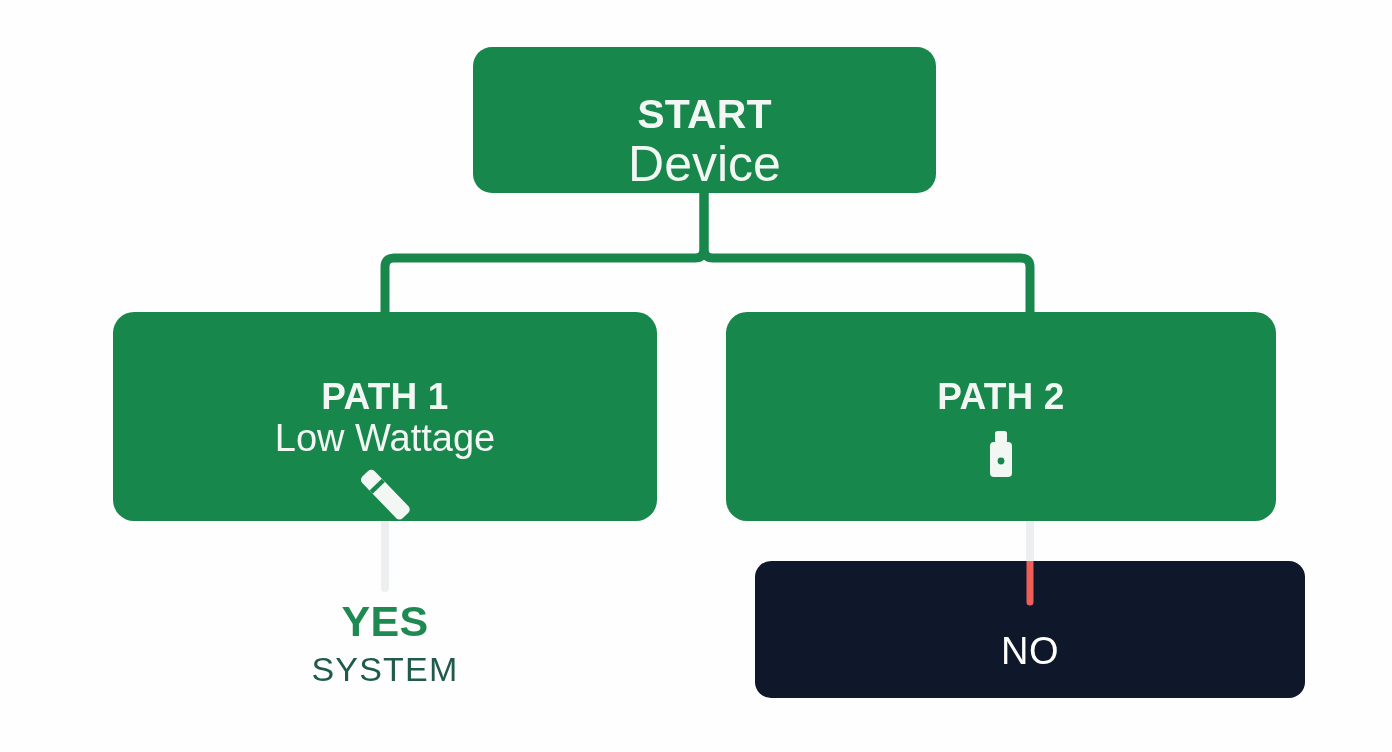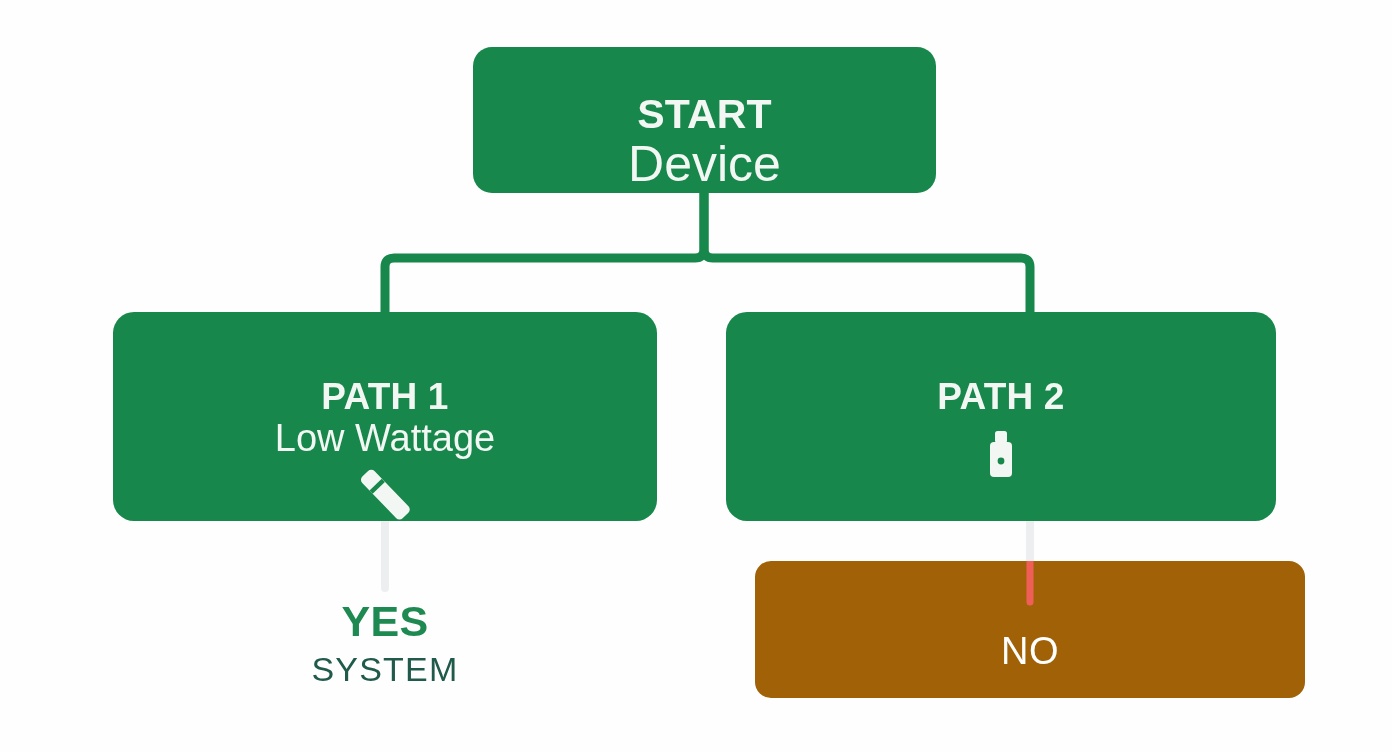--- a/index.html
+++ b/index.html
@@ -40,21 +40,21 @@
     align-items: center;
     justify-content: center;
     text-align: center;
     z-index: 2;
   }
   .node.green {
     background: #17874b;
     color: #f2f7f4;
   }
   .node.coral {
-    background: #a16207;
+    background: #0f172a;
     color: #ffffff;
   }
 
   .node-title {
     font-weight: bold;
     letter-spacing: 0.2px;
     line-height: 1.05;
     margin-top: 44px;
   }
   .node-subtitle {

